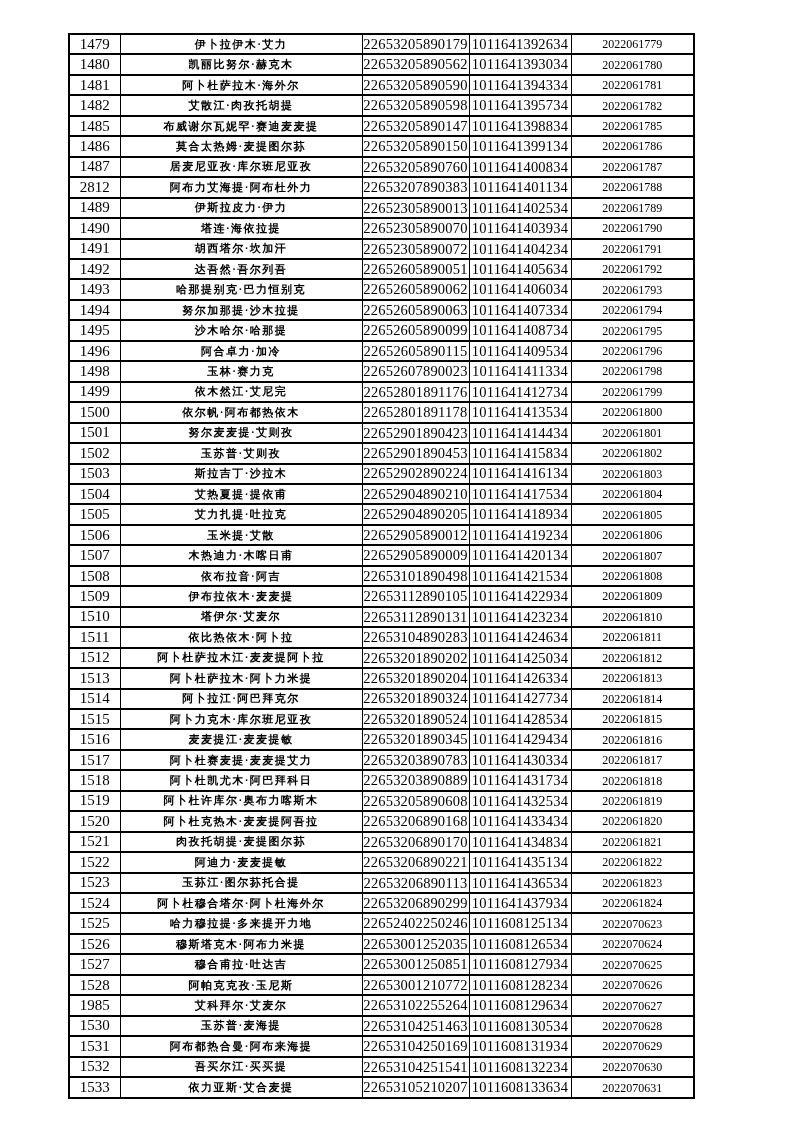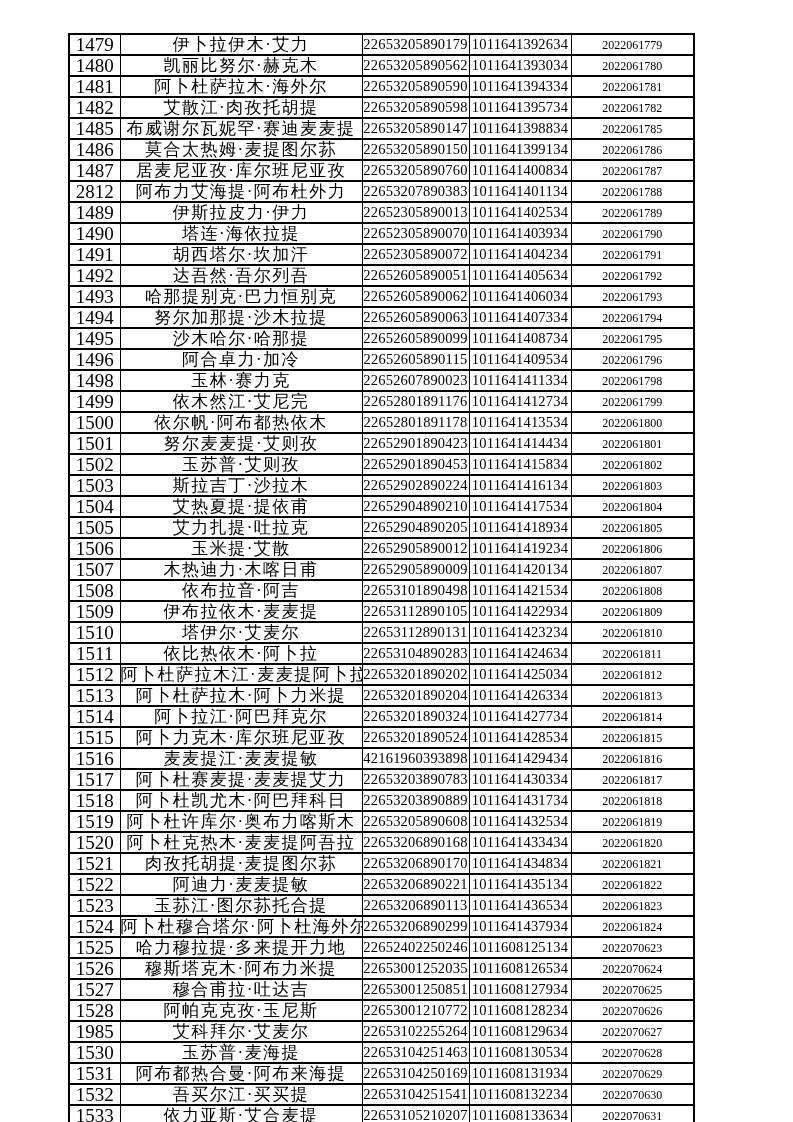--- a/index.html
+++ b/index.html
@@ -34,25 +34,26 @@
     vertical-align: middle;
     padding: 0;
     margin: 0;
     font-size: 14.5px;
     line-height: 1;
     white-space: nowrap;
     overflow: hidden;
     color: #000000;
   }
   table.records td.c0 { 
-    font-size: 19px;
+    font-size: 15px;
   }
   table.records td.c1 { 
-    font-size: 17px;
+    font-size: 11px;
     letter-spacing: 1.5px;
+    font-weight: bold;
   }
   table.records td.c2,
   table.records td.c3 {
     font-size: 14.5px;
     letter-spacing: 0.2px;
   }
   table.records td.c4 {
     font-size: 12px;
   }
 </style>
@@ -303,21 +304,21 @@
         <tr>
           <td class="c0">1515</td>
           <td class="c1">阿卜力克木·库尔班尼亚孜</td>
           <td class="c2">22653201890524</td>
           <td class="c3">1011641428534</td>
           <td class="c4">2022061815</td>
         </tr>
         <tr>
           <td class="c0">1516</td>
           <td class="c1">麦麦提江·麦麦提敏</td>
-          <td class="c2">42161960393898</td>
+          <td class="c2">22653201890345</td>
           <td class="c3">1011641429434</td>
           <td class="c4">2022061816</td>
         </tr>
         <tr>
           <td class="c0">1517</td>
           <td class="c1">阿卜杜赛麦提·麦麦提艾力</td>
           <td class="c2">22653203890783</td>
           <td class="c3">1011641430334</td>
           <td class="c4">2022061817</td>
         </tr>

